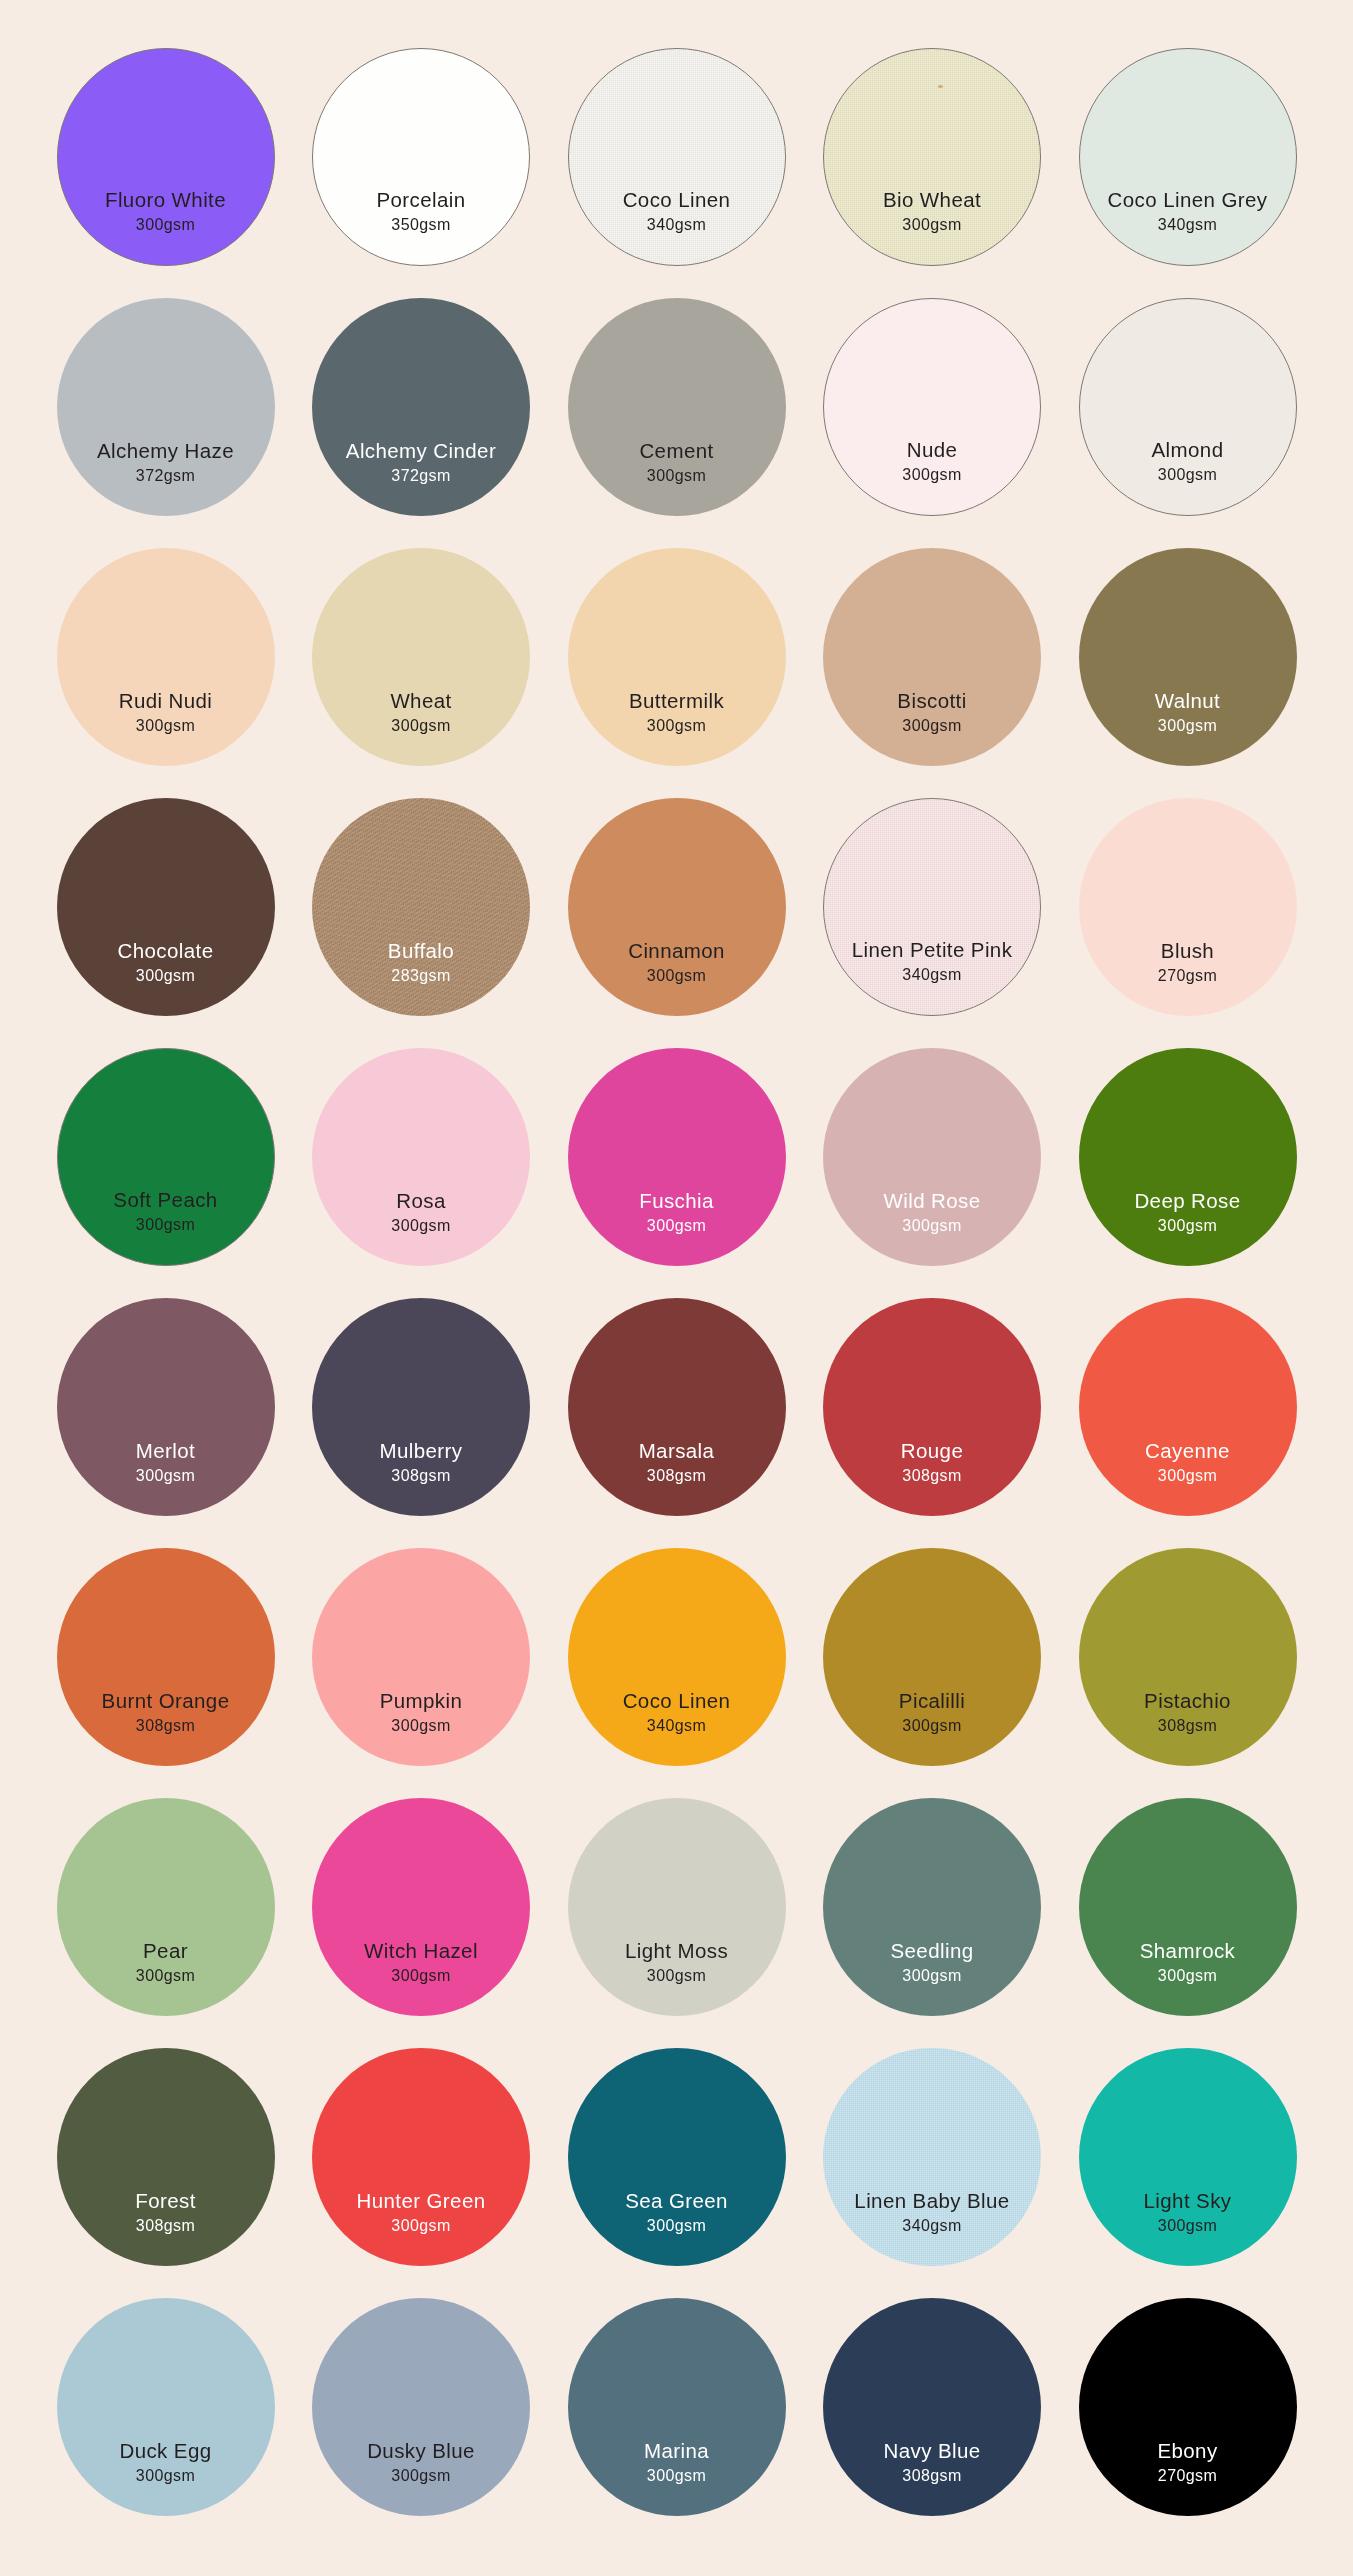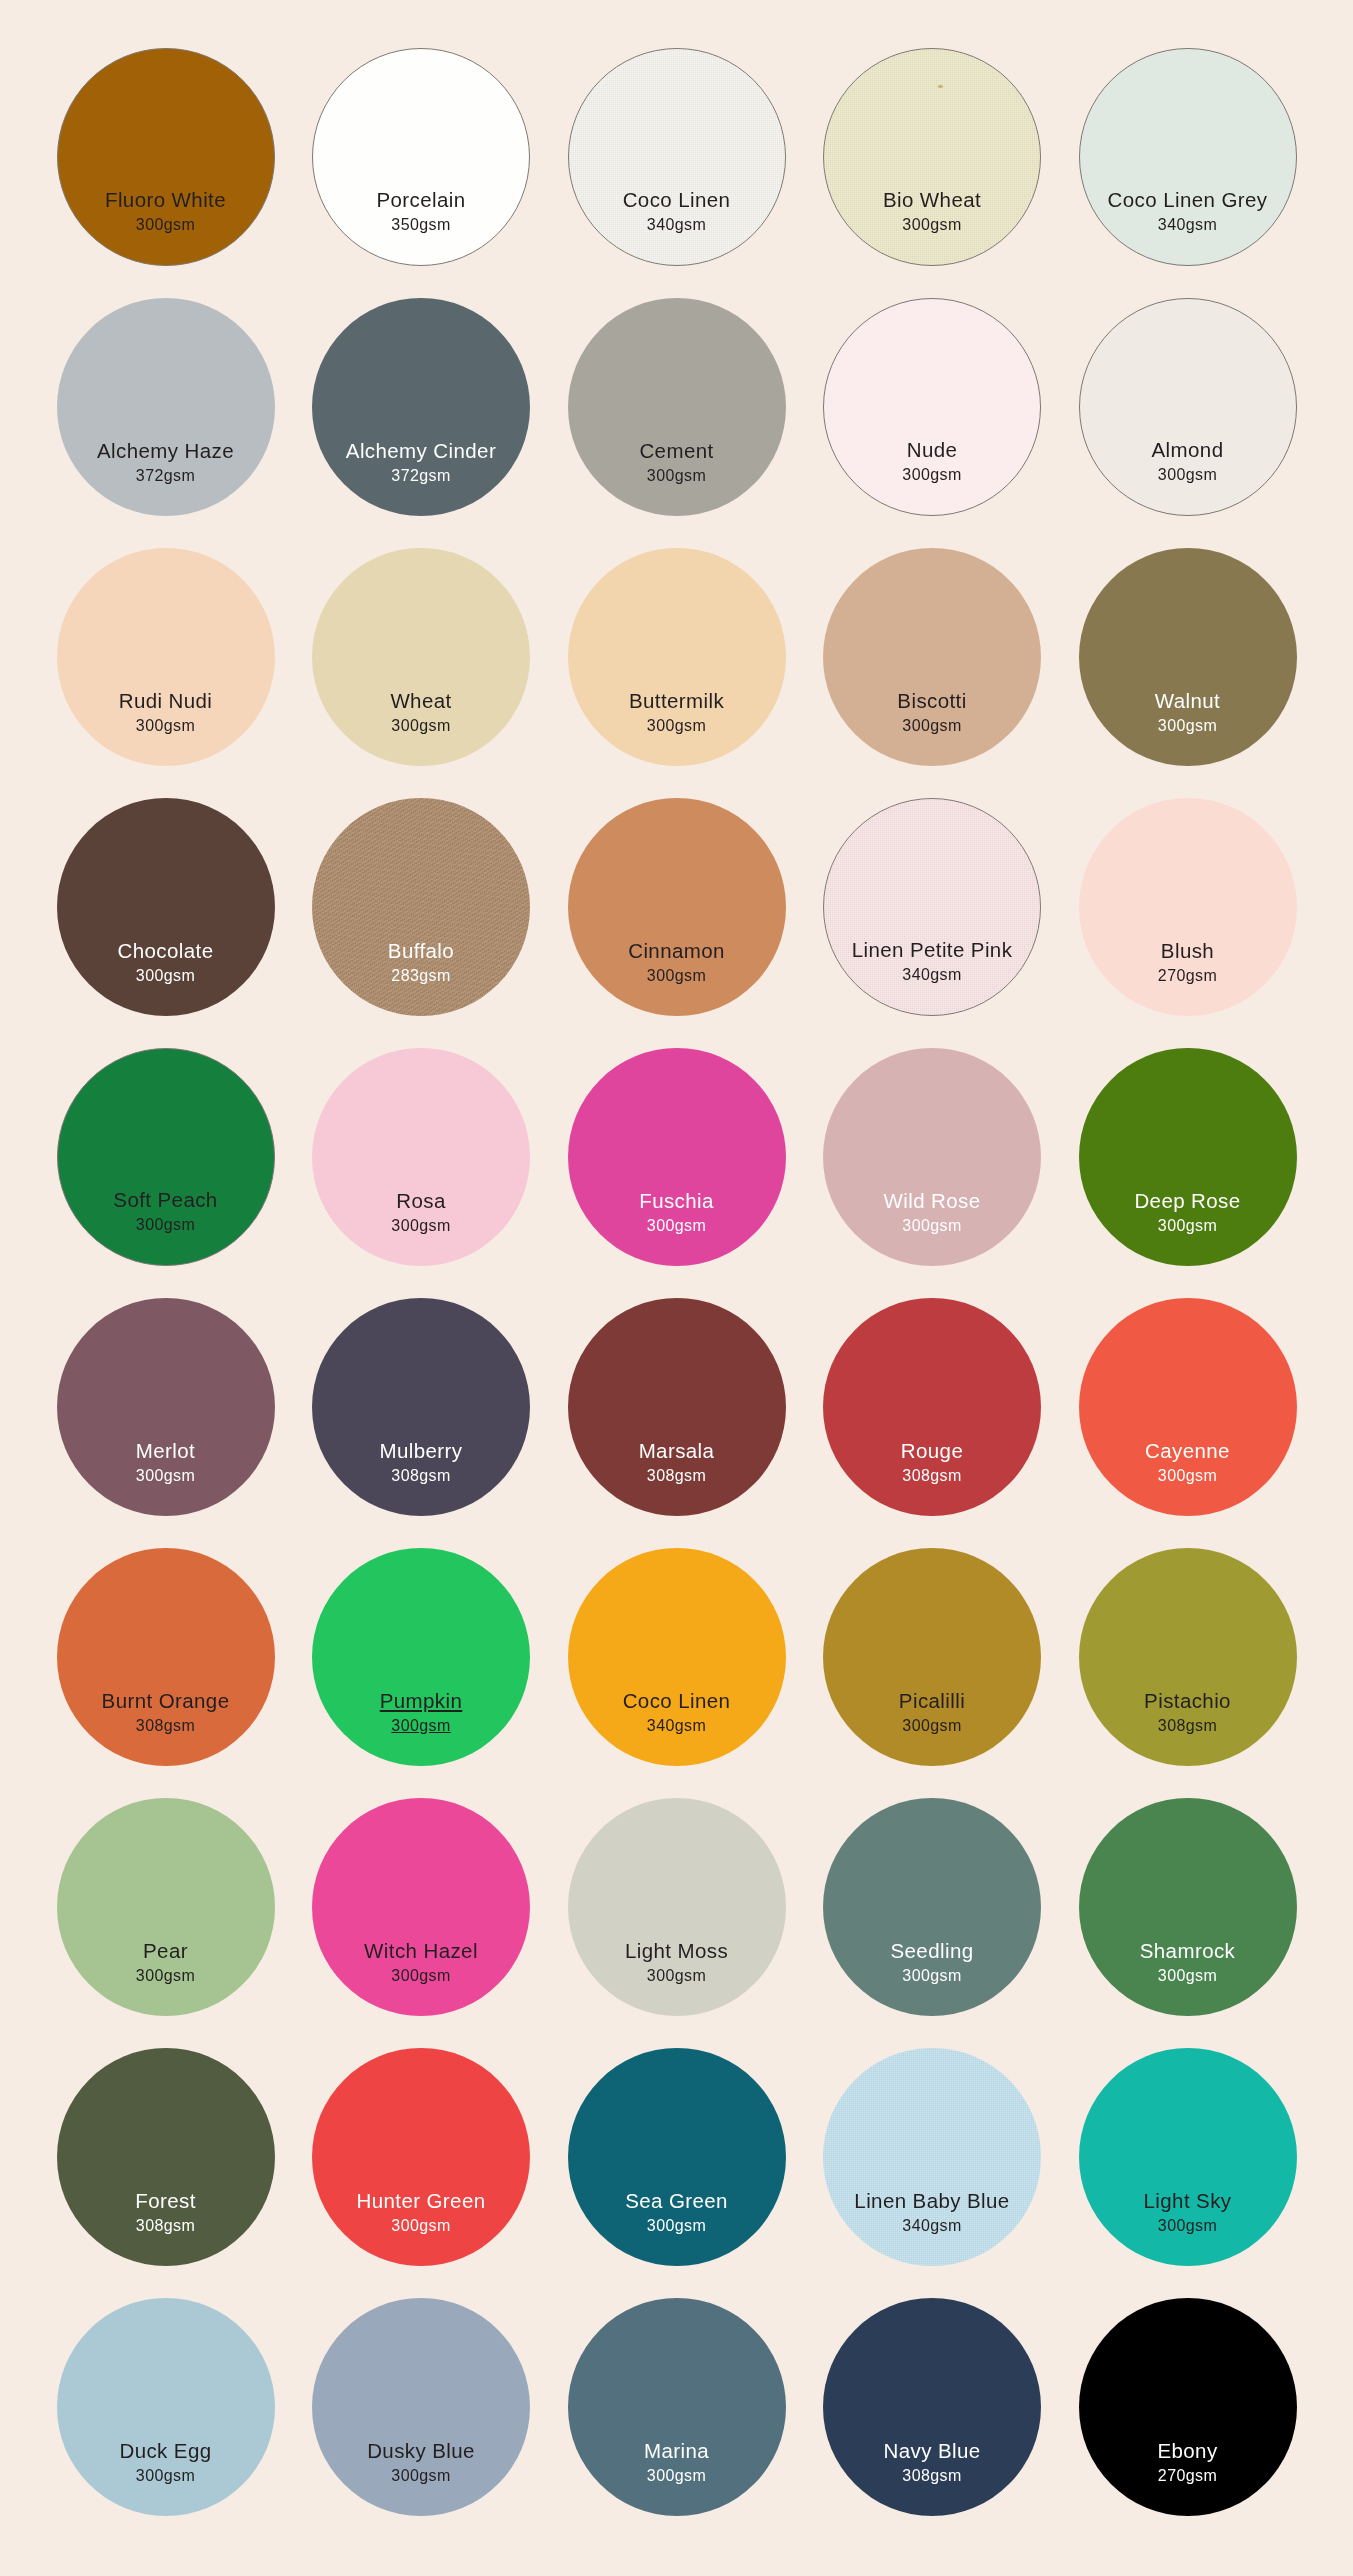--- a/index.html
+++ b/index.html
@@ -120,21 +120,21 @@
     border-radius: 50%;
     pointer-events: none;
   }
 </style>
 </head>
 <body>
 
 <div id="swatch-chart">
     <div class="swatch-row">
       <div class="swatch-cell">
-        <div class="swatch-circle has-outline" title="Fluoro White 300gsm" style="background: #a16207; color: rgb(35, 31, 32);">
+        <div class="swatch-circle has-outline" title="Fluoro White 300gsm" style="background: #8b5cf6; color: rgb(35, 31, 32);">
           <div class="swatch-label-wrap">
             <span class="swatch-name">Fluoro White</span>
             <span class="swatch-gsm">300gsm</span>
           </div>
         </div>
       </div>
       <div class="swatch-cell">
         <div class="swatch-circle has-outline" title="Porcelain 350gsm" style="background: rgb(254, 254, 252); color: rgb(35, 31, 32);">
           <div class="swatch-label-wrap">
             <span class="swatch-name">Porcelain</span>
@@ -381,21 +381,21 @@
     <div class="swatch-row">
       <div class="swatch-cell">
         <div class="swatch-circle" title="Burnt Orange 308gsm" style="background: rgb(217, 106, 60); color: rgb(35, 31, 32);">
           <div class="swatch-label-wrap">
             <span class="swatch-name">Burnt Orange</span>
             <span class="swatch-gsm">308gsm</span>
           </div>
         </div>
       </div>
       <div class="swatch-cell">
-        <div class="swatch-circle" title="Pumpkin 300gsm" style="background: #22c55e; color: rgb(35, 31, 32); text-decoration: underline;">
+        <div class="swatch-circle" title="Pumpkin 300gsm" style="background: #fca5a5; color: rgb(35, 31, 32);">
           <div class="swatch-label-wrap">
             <span class="swatch-name">Pumpkin</span>
             <span class="swatch-gsm">300gsm</span>
           </div>
         </div>
       </div>
       <div class="swatch-cell">
         <div class="swatch-circle" title="Coco Linen 340gsm" style="background: rgb(245, 168, 24); color: rgb(35, 31, 32);">
           <div class="swatch-label-wrap">
             <span class="swatch-name">Coco Linen</span>

